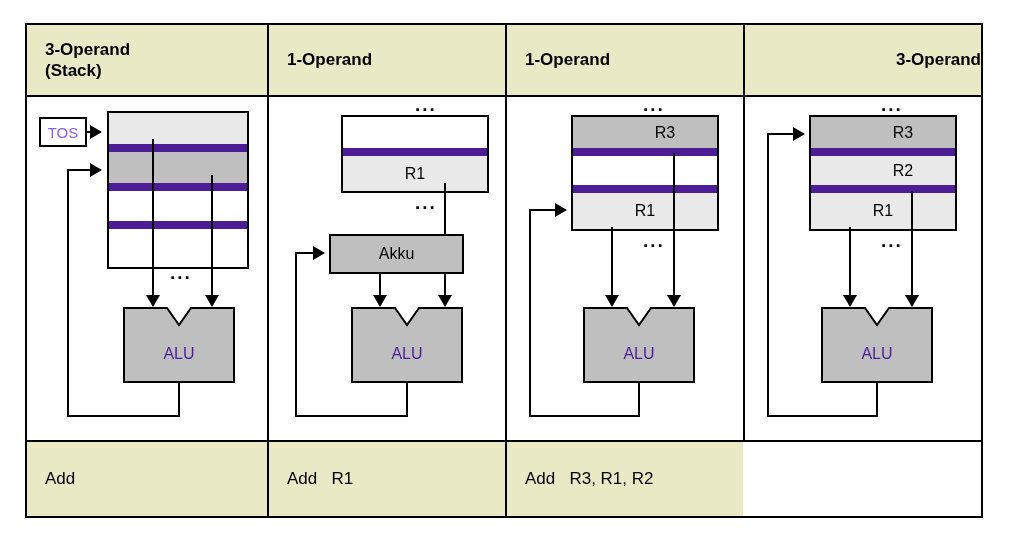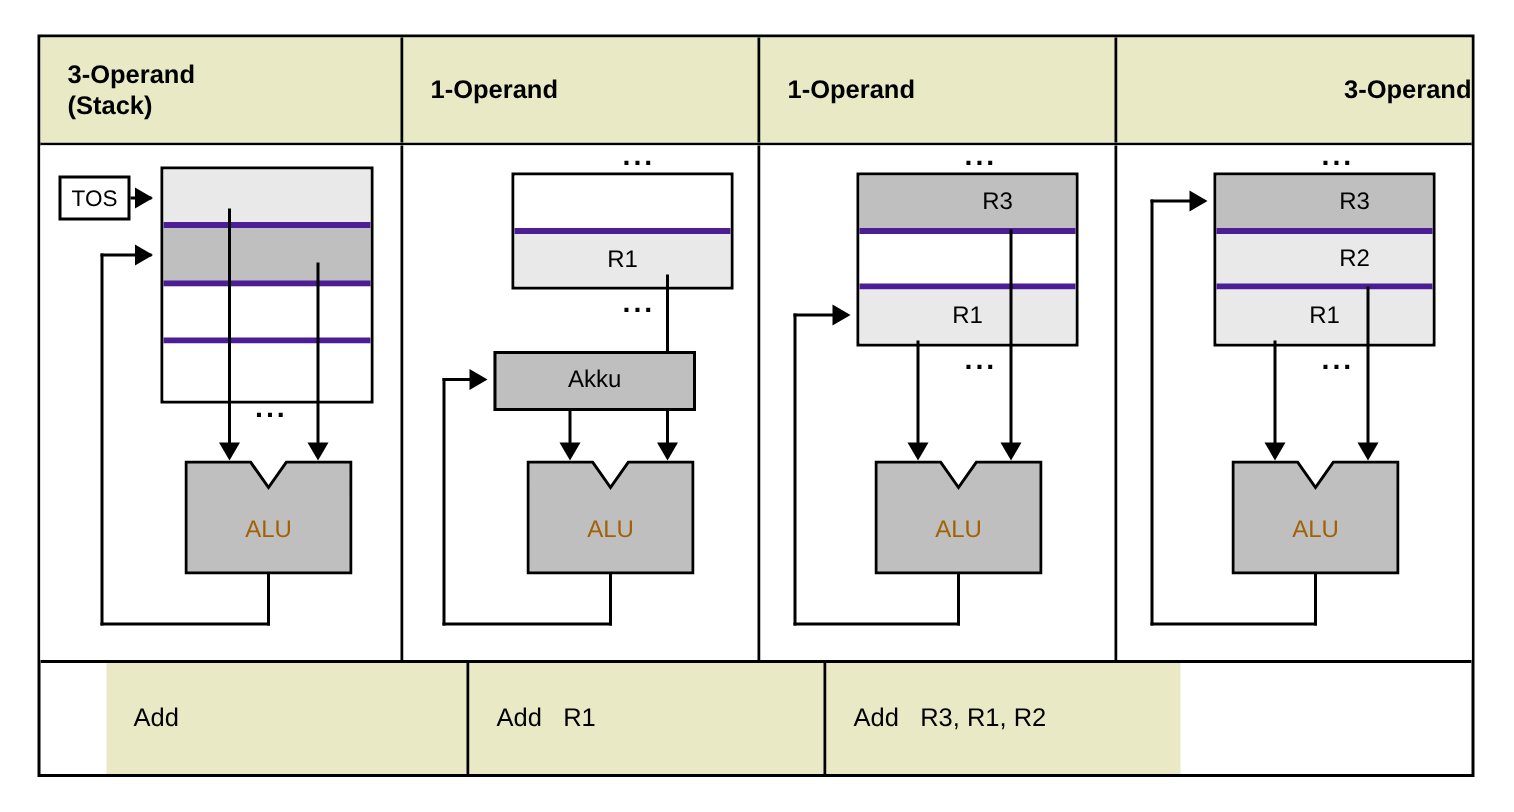--- a/index.html
+++ b/index.html
@@ -64,21 +64,20 @@
     border-right: 2px solid #000;
     background: #ffffff;
   }
   .diagram-cell:last-child { border-right: none; }
 
   
   .footer-row {
     display: flex;
     height: 74px;
     flex: 0 0 74px;
-    padding-left: 44px;
   }
   .footer-cell {
     background: #e9e9c6;
     box-sizing: border-box;
     border-right: 2px solid #000;
     display: flex;
     align-items: center;
     padding-left: 18px;
     font-size: 17px;
     color: #000;
@@ -101,21 +100,21 @@
   }
   .cell {
     position: absolute;
     box-sizing: border-box;
     display: flex;
     align-items: center;
     justify-content: center;
     font-size: 16px;
     color: #000;
   }
-  .cell-border-bottom { border-bottom: 4px solid #4c1d95; padding-left: 40px; }
+  .cell-border-bottom { border-bottom: 8px solid #4c1d95; padding-left: 40px; }
   .fill-mid   { background: #bfbfbf; }
   .fill-light { background: #e9e9e9; }
   .fill-white { background: #ffffff; }
 
   .vline {
     position: absolute;
     width: 2px;
     background: #000;
   }
   .hline {
@@ -149,32 +148,32 @@
 
   .tos-box {
     position: absolute;
     border: 2px solid #000;
     background: #fff;
     box-sizing: border-box;
     display: flex;
     align-items: center;
     justify-content: center;
     font-size: 15px;
-    color: #000000;
+    color: #8b5cf6;
   }
 
   .alu {
     position: absolute;
   }
   .alu-label {
     position: absolute;
     left: 0; right: 0;
     text-align: center;
     font-size: 16px;
-    color: #a16207;
+    color: #4c1d95;
     pointer-events: none;
   }
 </style>
 </head>
 <body>
 
 <div class="table-frame">
 
   <div class="header-row">
 

